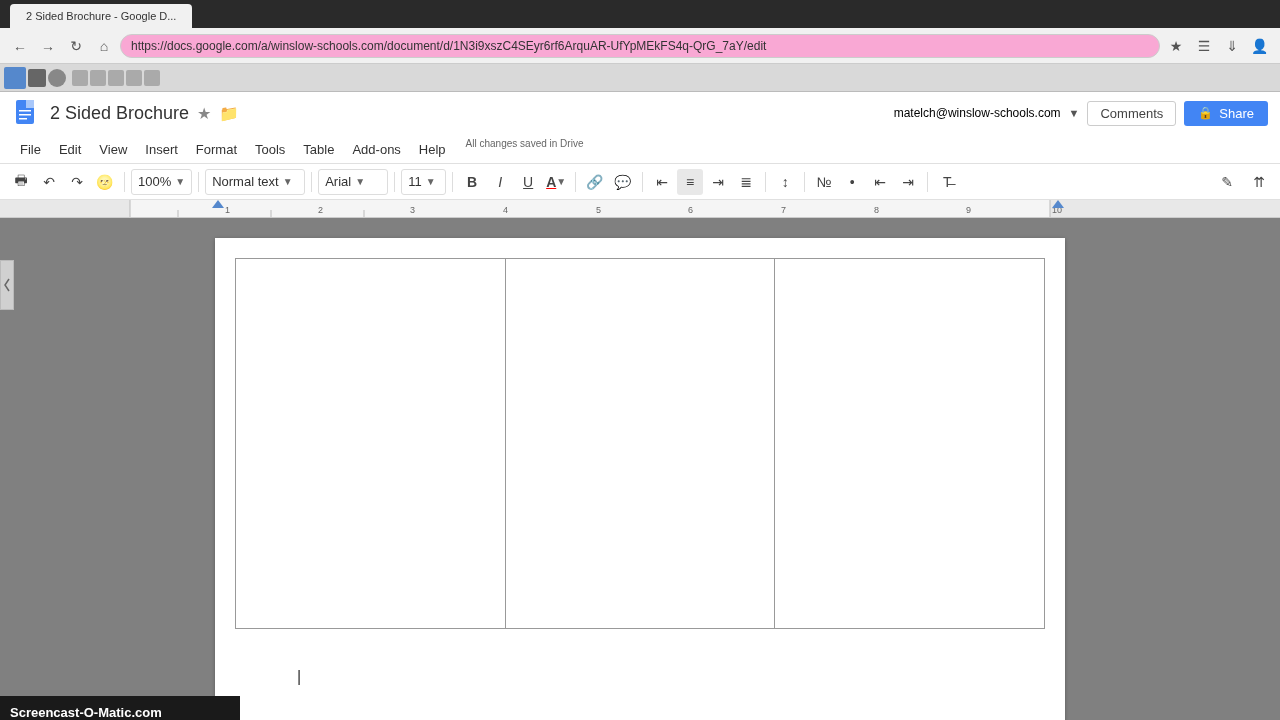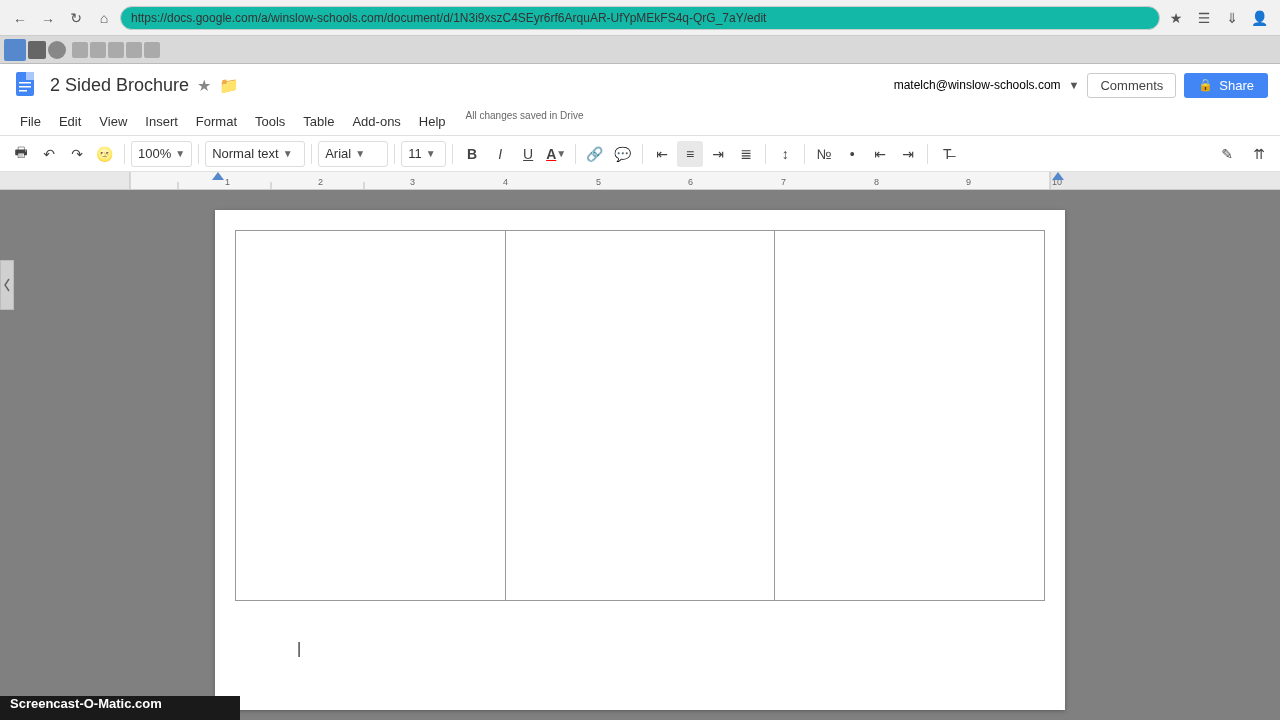--- a/index.html
+++ b/index.html
@@ -43,21 +43,21 @@
       cursor: pointer;
       display: flex; align-items: center; justify-content: center;
       color: #555;
       font-size: 14px;
     }
     .url-bar {
       flex: 1;
       height: 24px;
       border: 1px solid #ccc;
       border-radius: 12px;
-      background: #14b8a6;
+      background: #f9a8d4;
       padding: 0 10px;
       font-size: 12px;
       color: #333;
       outline: none;
     }
     .browser-toolbar-ext {
       background: #d9d9d9;
       height: 28px;
       display: flex;
       align-items: center;
@@ -252,41 +252,46 @@
 
     
     .watermark-bar {
       position: fixed;
       bottom: 0;
       left: 0;
       width: 240px;
       height: 24px;
       background: #1a1a1a;
       display: flex;
-      align-items: flex-start;
+      align-items: flex-end;
       padding: 0 10px;
     }
     .watermark-text {
       color: white;
       font-size: 13px;
       font-weight: bold;
     }
 
     
     .right-panel {
       display: flex;
       align-items: center;
       gap: 6px;
       margin-left: auto;
     }
   </style>
 </head>
 <body>
 
 <div class="browser-chrome">
+  <div class="browser-tab-bar">
+    <div class="browser-tab">
+      <span>2 Sided Brochure - Google D...</span>
+    </div>
+  </div>
   <div class="browser-nav-bar">
     <button class="nav-btn">←</button>
     <button class="nav-btn">→</button>
     <button class="nav-btn">↻</button>
     <button class="nav-btn">⌂</button>
     <input class="url-bar" type="text" value="https://docs.google.com/a/winslow-schools.com/document/d/1N3i9xszC4SEyr6rf6ArquAR-UfYpMEkFS4q-QrG_7aY/edit" style="">
     <button class="nav-btn">★</button>
     <button class="nav-btn">☰</button>
     <button class="nav-btn">⇓</button>
     <button class="nav-btn">👤</button>

